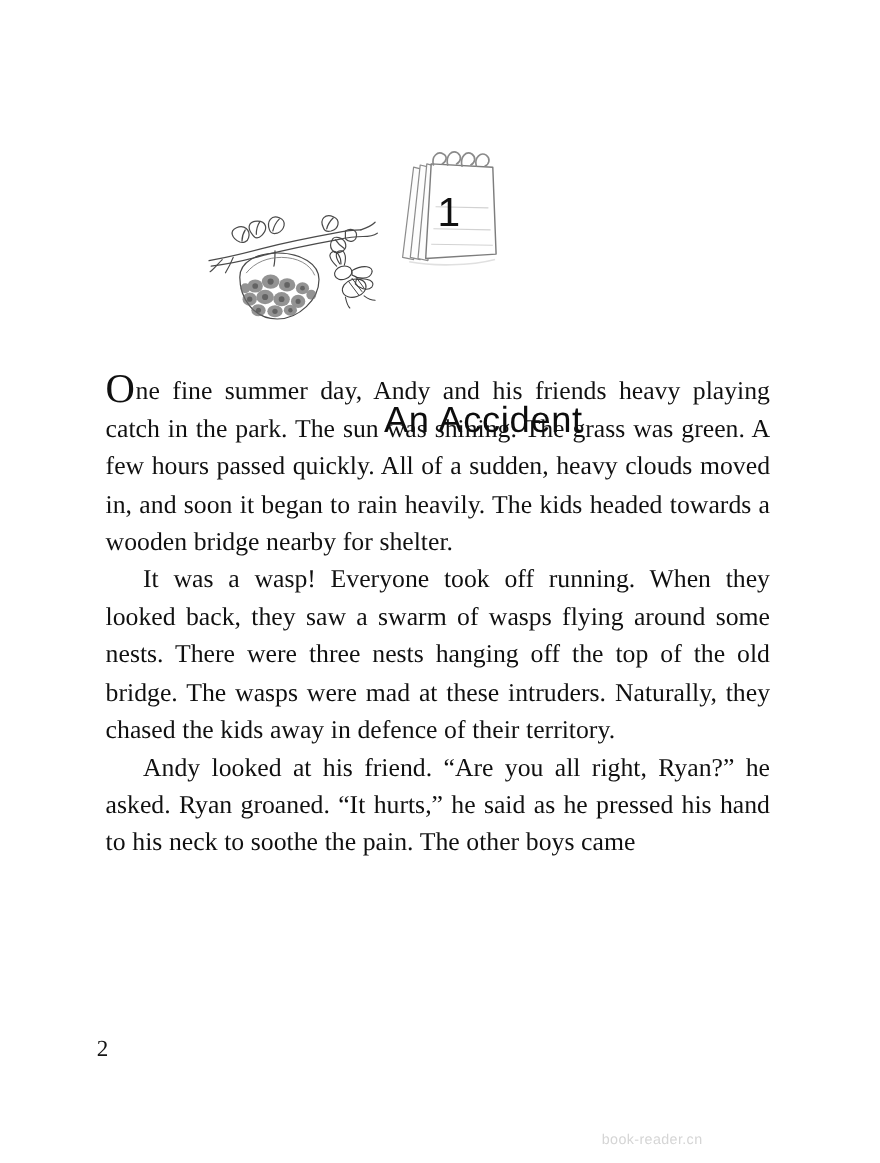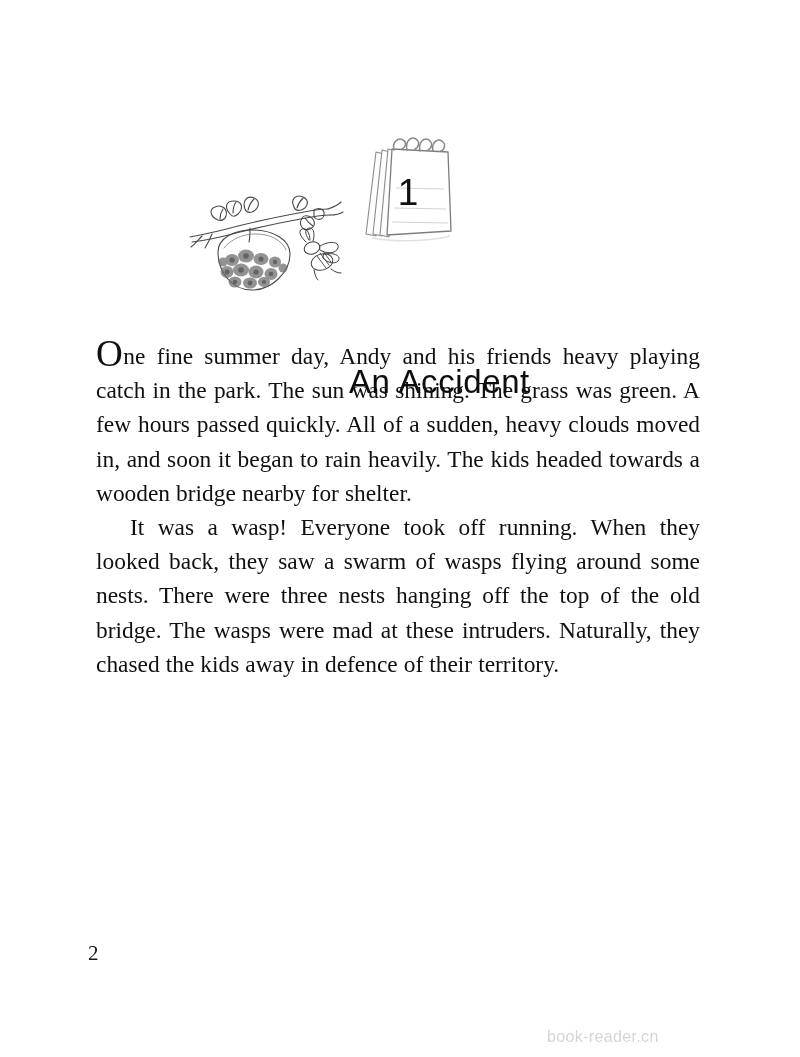--- a/index.html
+++ b/index.html
@@ -118,21 +118,21 @@
     font-size: 21px;
     line-height: 26px;
     color: #141414;
   }
 
   .watermark {
     position: absolute;
     left: 547px;
     top: 1028px;
     font-family: "Liberation Sans", "DejaVu Sans", sans-serif;
-    font-size: 16px;
+    font-size: 13px;
     letter-spacing: 0.35px;
     color: #d5d5d5;
     white-space: nowrap;
   }
 
   svg { display: block; overflow: visible; }
 </style>
 </head>
 <body>
 
@@ -250,19 +250,20 @@
     <div class="chapter-title">An Accident</div>
   </div>
 
   <div class="body-copy">
 
     <p class="para para-first"><span class="initial-cap">O</span><span>ne fine summer day, Andy and his friends heavy playing catch in the park. The sun was shining. The grass was green. A few hours passed quickly. All of a sudden, heavy clouds moved in, and soon it began to rain heavily. The kids headed towards a wooden bridge nearby for shelter.</span></p>
 
 
     <p class="para"><span>It was a wasp! Everyone took off running. When they looked back, they saw a swarm of wasps flying around some nests. There were three nests hanging off the top of the old bridge. The wasps were mad at these intruders. Naturally, they chased the kids away in defence of their territory.</span></p>
 
+    <p class="para"><span>Andy looked at his friend. “Are you all right, Ryan?” he asked. Ryan groaned. “It hurts,” he said as he pressed his hand to his neck to soothe the pain. The other boys came</span></p>
   </div>
 
   <div class="folio">2</div>
 
   <div class="watermark">book-reader.cn</div>
 
 </div>
 
 </body></html>

